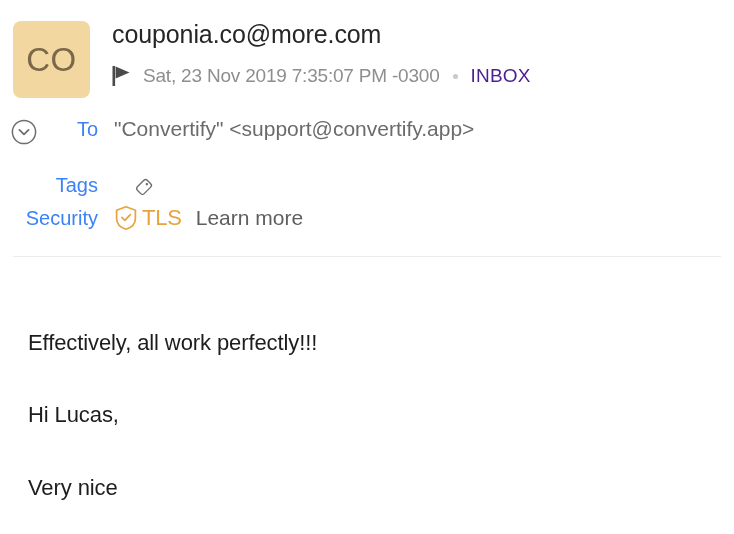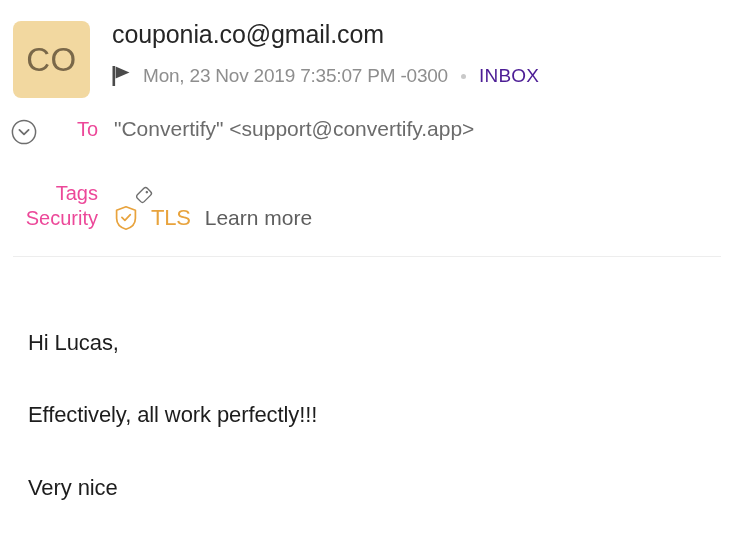--- a/index.html
+++ b/index.html
@@ -88,57 +88,56 @@
   
   .detail-row {
     position: absolute;
     left: 0;
     width: 734px;
     height: 34px;
     display: flex;
     align-items: center;
   }
   .row-to       { top: 112px; }
-  .row-tags     { top: 176px; gap: 20px; }
+  .row-tags     { top: 168px; gap: 20px; }
   .row-security { top: 201px; }
 
   .expand-toggle {
     position: absolute;
     left: 11px;
     top: 119px;
     width: 26px;
     height: 26px;
     line-height: 0;
     cursor: pointer;
   }
 
   .row-label {
     width: 98px;
     text-align: right;
     font-size: 20px;
-    color: #ec4899;
+    color: #3b82f6;
     flex: 0 0 auto;
     padding-right: 0;
   }
   .row-value {
     margin-left: 16px;
     font-size: 21px;
     color: #6b6b6b;
     white-space: nowrap;
     display: flex;
     align-items: center;
   }
   .tag-icon { line-height: 0; display: inline-flex; }
   .shield-icon { line-height: 0; display: inline-flex; margin-right: 4px; }
   .tls-text {
     font-size: 22px;
     color: #e8a33d;
     font-weight: 400;
     letter-spacing: -0.2px;
-    margin-left: 9px;
   }
   .learn-more {
     font-size: 21px;
     color: #5e5e5e;
     margin-left: 14px;
     cursor: pointer;
   }
 
   
   .divider {
@@ -168,30 +167,30 @@
 </style>
 </head>
 <body>
 
 <div class="mail-header">
 
   <div class="avatar">
     <span>CO</span>
   </div>
 
-  <div class="sender-line">couponia.co@gmail.com</div>
+  <div class="sender-line">couponia.co@more.com</div>
 
   <div class="meta-line">
     <span class="flag-icon">
       <svg width="20" height="22" viewBox="0 0 20 22">
         <rect x="0.5" y="1" width="2.6" height="20" fill="#4a4a4a"></rect>
         <path d="M3.6 1.6 L17.5 7.6 L3.6 13.6 Z" fill="#4a4a4a"></path>
       </svg>
     </span>
-    <span class="date-text">Mon, 23 Nov 2019 7:35:07 PM -0300</span>
+    <span class="date-text">Sat, 23 Nov 2019 7:35:07 PM -0300</span>
     <span class="meta-sep"></span>
     <span class="folder-text">INBOX</span>
   </div>
 
   <div class="expand-toggle">
     <svg width="26" height="26" viewBox="0 0 26 26">
       <circle cx="13" cy="13" r="11.6" fill="none" stroke="#6e6e6e" stroke-width="1.5"></circle>
       <path d="M8.4 10.9 L13 15.3 L17.6 10.9" fill="none" stroke="#6e6e6e" stroke-width="1.8" stroke-linecap="round" stroke-linejoin="round"></path>
     </svg>
   </div>
@@ -228,16 +227,16 @@
       </span>
       <span class="tls-text">TLS</span>
       <span class="learn-more">Learn more</span>
     </div>
   </div>
 
   <div class="divider"></div>
 </div>
 
 <div class="mail-body">
+  <p class="body-para">Effectively, all work perfectly!!!</p>
   <p class="body-para">Hi Lucas,</p>
-  <p class="body-para">Effectively, all work perfectly!!!</p>
   <p class="body-para">Very nice</p>
 </div>
 
 </body></html>

